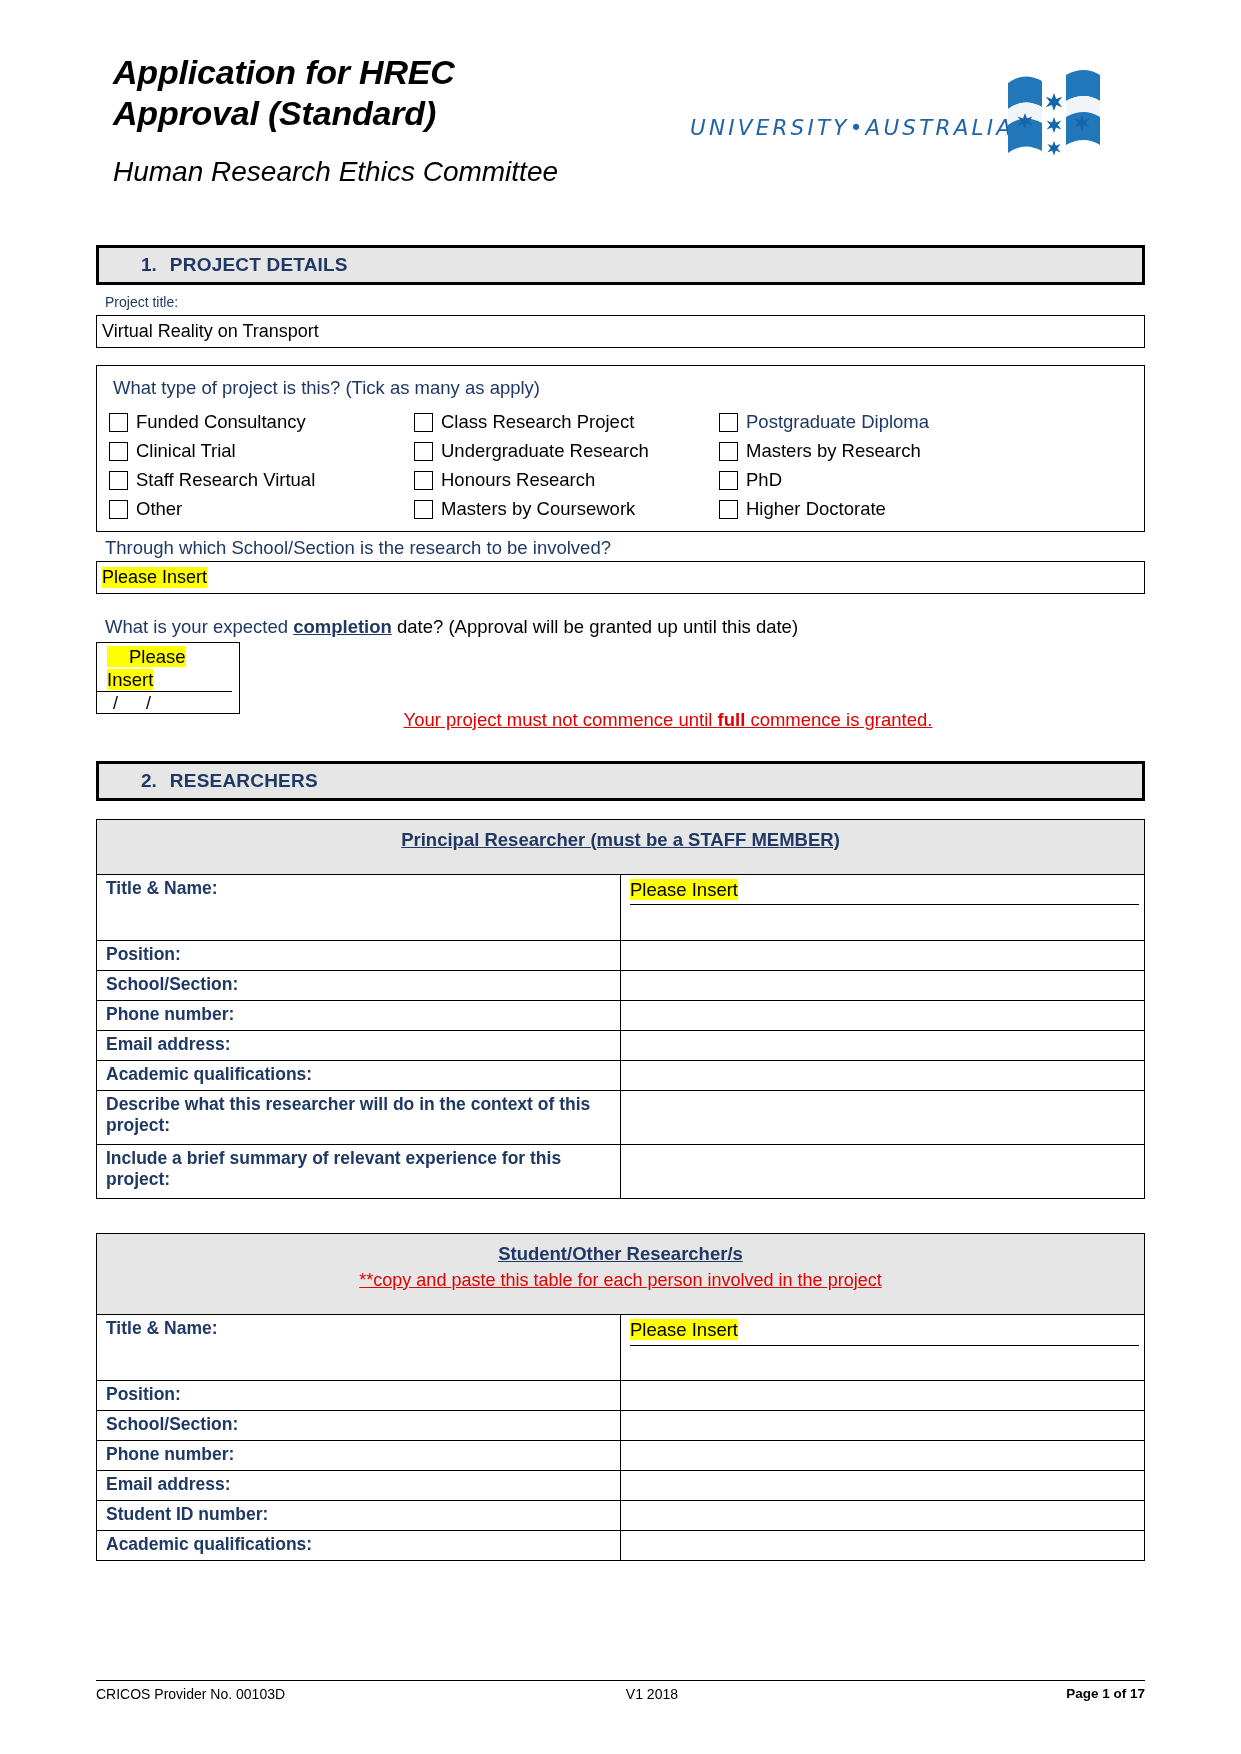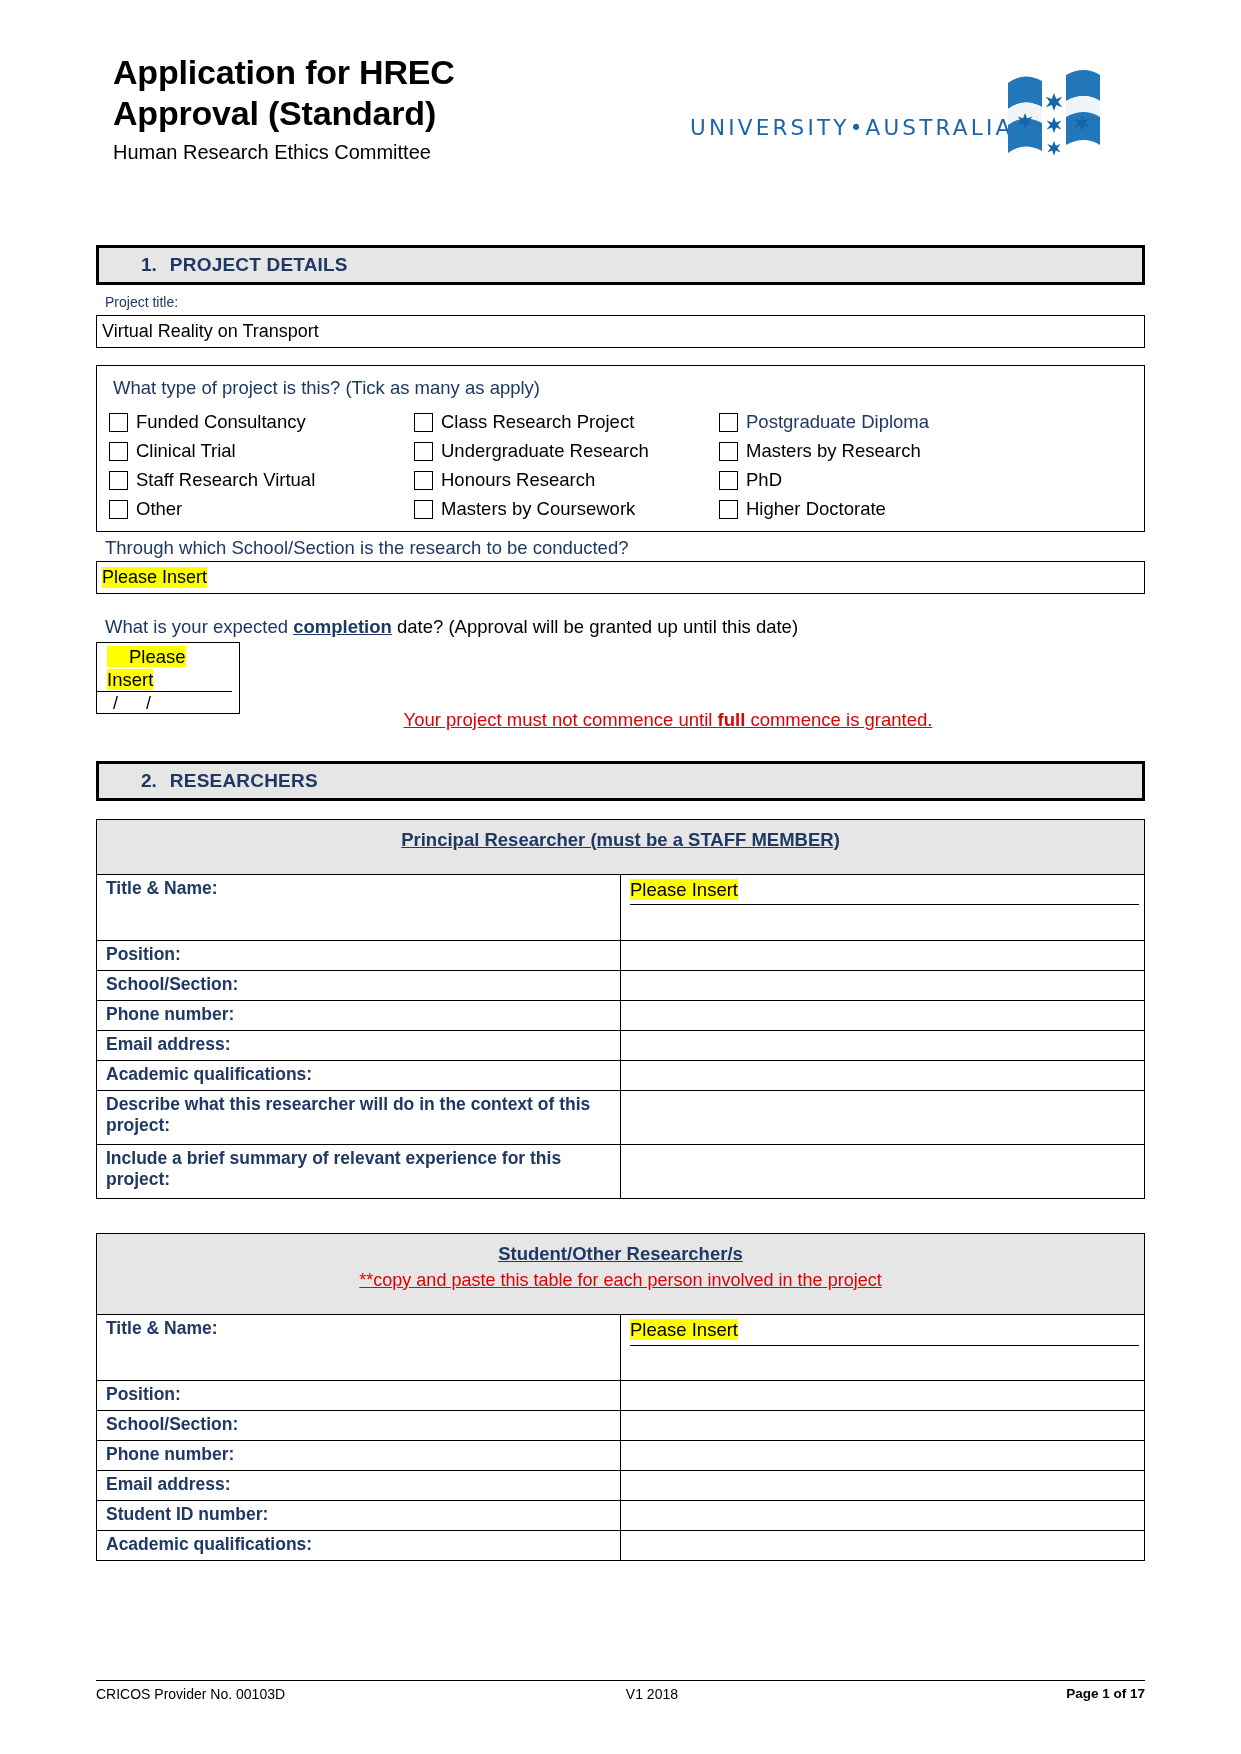--- a/index.html
+++ b/index.html
@@ -22,39 +22,40 @@
     box-sizing: border-box;
     padding: 0;
   }
 
   
   .header {
     position: relative;
     padding: 45px 8px 0 0;
     height: 165px;
     box-sizing: border-box;
+    font-style: italic;
   }
   .title-block {
     position: absolute;
     left: 113px;
     top: 52px;
     width: 470px;
   }
   .doc-title {
     font-size: 34px;
     font-weight: bold;
     line-height: 1.22;
     color: #000;
     letter-spacing: -0.2px;
   }
   .doc-subtitle {
-    font-size: 20px;
+    font-size: 28px;
     font-weight: normal;
     color: #000;
-    margin-top: 5px;
+    margin-top: 20px;
     line-height: 1.2;
   }
 
   
   .logo {
     position: absolute;
     left: 630px;
     top: 55px;
     width: 470px;
     height: 112px;
@@ -390,21 +391,21 @@
             <span class="ck-box"></span>
             <span class="blk">Masters by Coursework</span>
           </div>
           <div class="ck-item">
             <span class="ck-box"></span>
             <span class="blk">Higher Doctorate</span>
           </div>
         </div>
     </div>
 
-    <div class="sub-q">Through which School/Section is the research to be conducted?</div>
+    <div class="sub-q">Through which School/Section is the research to be involved?</div>
     <div class="field-box">
       <span class="hl">Please Insert</span>
     </div>
 
     <div class="date-row">
       <div class="date-q">
         <span>What is your expected </span><b>completion</b><span class="blk"> date? (Approval will be granted up until this date)</span>
       </div>
       <div class="date-box">
         <div class="dtext">

